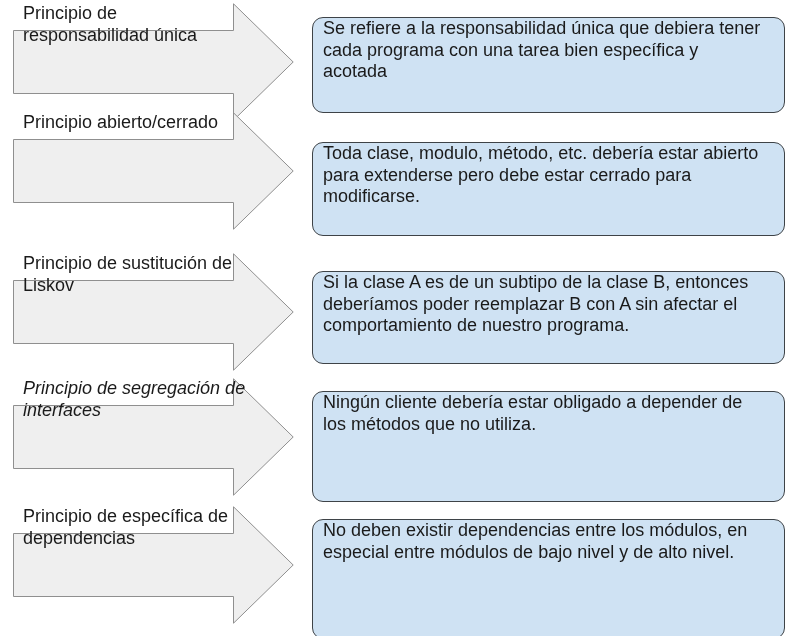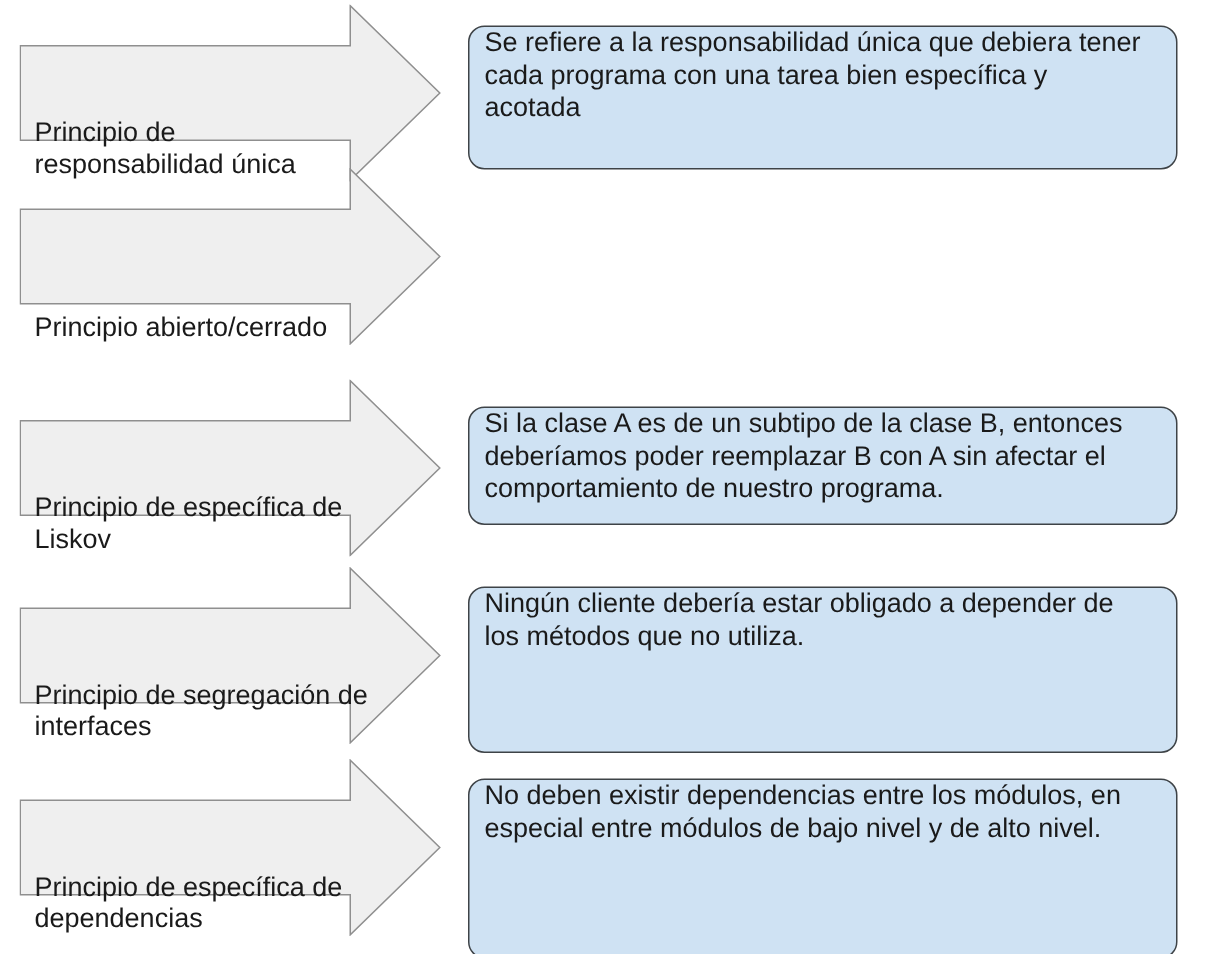--- a/index.html
+++ b/index.html
@@ -22,21 +22,21 @@
     height: 636px;
     background: var(--background);
     overflow: hidden;
   }
   .arrow {
     position: absolute;
     left: 13px;
     width: 281px;
     height: 118px;
     display: flex;
-    align-items: flex-end;
+    align-items: flex-start;
   }
   .arrow svg {
     position: absolute;
     inset: 0;
     width: 100%;
     height: 100%;
     display: block;
   }
   .arrow svg polygon {
     fill: var(--arrow-fill);
@@ -46,21 +46,21 @@
   }
   .arrow-label {
     position: relative;
     z-index: 1;
     margin-left: 10px;
     width: 216px;
     font-size: 18px;
     line-height: 1.2;
     color: var(--text-color);
   }
-  .arrow-label.wide { width: 230px; }
+  .arrow-label.wide { width: 230px; font-style: italic; }
   .desc-box {
     position: absolute;
     left: 312px;
     width: 473px;
     background: var(--box-fill);
     border: 1.5px solid var(--box-stroke);
     border-radius: 11px;
     display: flex;
   }
   .desc-text {
@@ -85,28 +85,31 @@
   <div class="desc-box" style="top:17px;height:96px">
     <div class="desc-text">Se refiere a la responsabilidad única que debiera tener cada programa con una tarea bien específica y acotada</div>
   </div>
 
   <div class="arrow" style="top:112px">
     <svg viewBox="0 0 281 118" preserveAspectRatio="none">
       <polygon points="0.5,27.5 220.5,27.5 220.5,0.8 280.2,59 220.5,117.2 220.5,90.5 0.5,90.5"></polygon>
     </svg>
     <div class="arrow-label">Principio abierto/cerrado</div>
   </div>
+  <div class="desc-box" style="top:142px;height:94px">
+    <div class="desc-text">Toda clase, modulo, método, etc. debería estar abierto para extenderse pero debe estar cerrado para modificarse.</div>
+  </div>
 
   <div class="arrow" style="top:253px">
     <svg viewBox="0 0 281 118" preserveAspectRatio="none">
       <polygon points="0.5,27.5 220.5,27.5 220.5,0.8 280.2,59 220.5,117.2 220.5,90.5 0.5,90.5"></polygon>
     </svg>
-    <div class="arrow-label">Principio de específica de Liskov</div>
+    <div class="arrow-label">Principio de sustitución de Liskov</div>
   </div>
-  <div class="desc-box" style="top:271px;height:79px">
+  <div class="desc-box" style="top:271px;height:93px">
     <div class="desc-text">Si la clase A es de un subtipo de la clase B, entonces deberíamos poder reemplazar B con A sin afectar el comportamiento de nuestro programa.</div>
   </div>
 
   <div class="arrow" style="top:378px">
     <svg viewBox="0 0 281 118" preserveAspectRatio="none">
       <polygon points="0.5,27.5 220.5,27.5 220.5,0.8 280.2,59 220.5,117.2 220.5,90.5 0.5,90.5"></polygon>
     </svg>
     <div class="arrow-label wide">Principio de segregación de interfaces</div>
   </div>
   <div class="desc-box" style="top:391px;height:111px">

